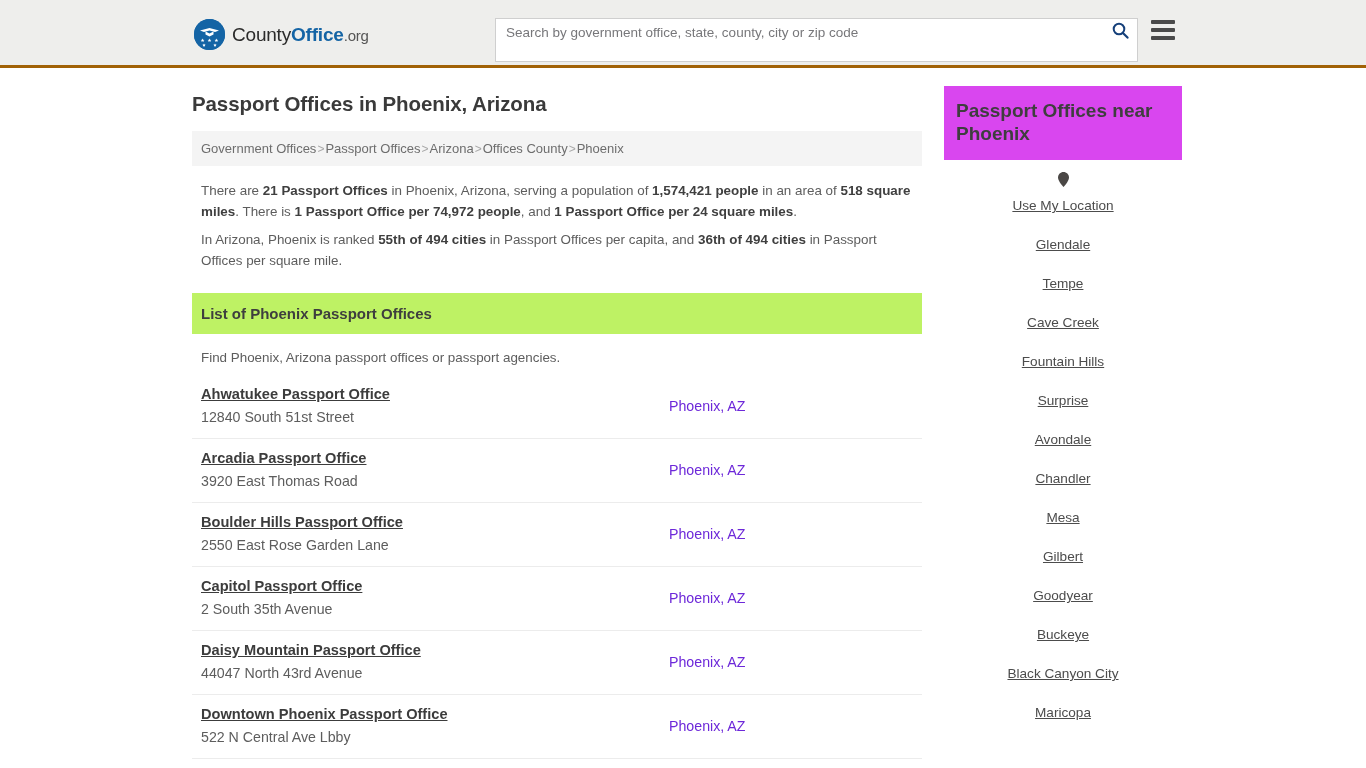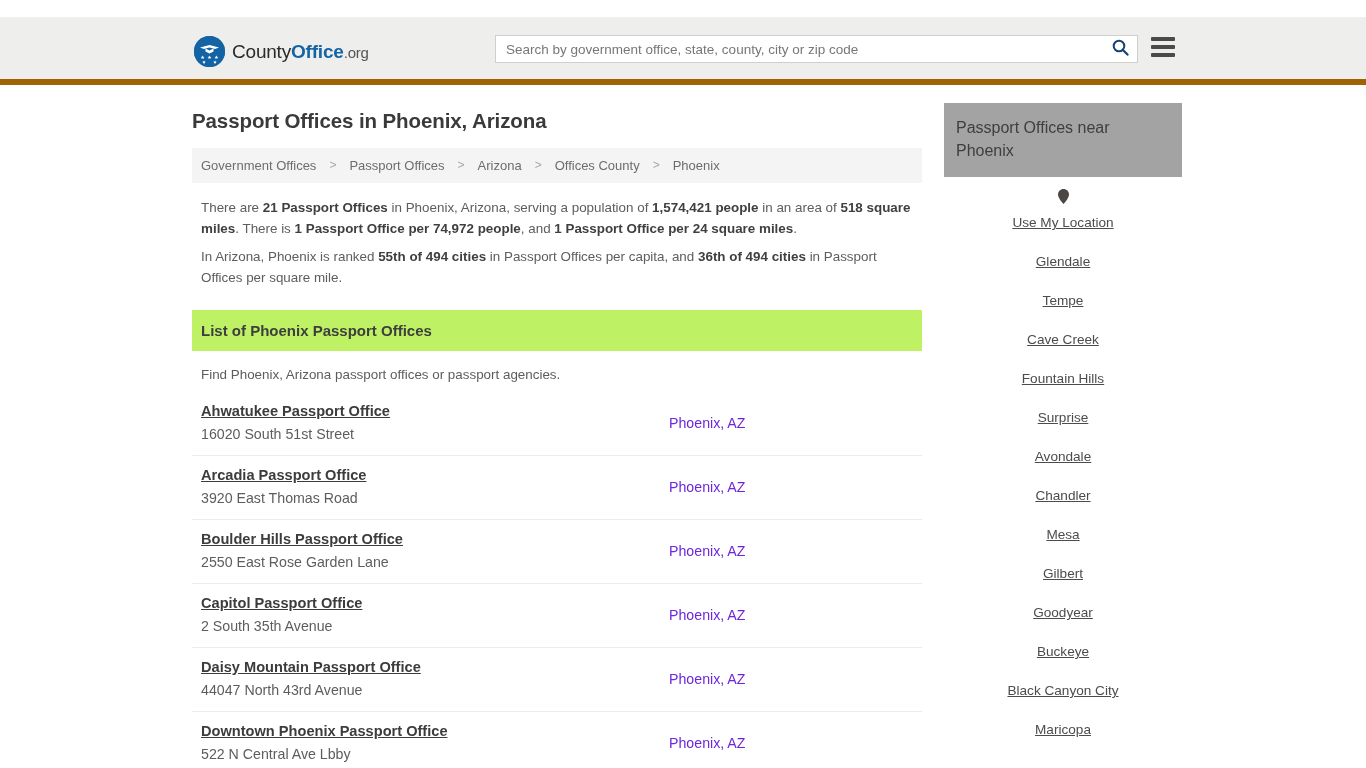--- a/index.html
+++ b/index.html
@@ -8,25 +8,24 @@
     width: 1366px; height: 768px;
     background: #ffffff;
     font-family: "Liberation Sans", sans-serif;
     overflow: hidden;
   }
 
   
   .site-header {
     height: 68px;
     background: #eeeeec;
-    border-bottom: 6px solid #a16207;
+    border-bottom: 3px solid #a16207;
     display: flex;
     align-items: center;
     position: relative;
-    margin-top: 17px;
   }
   .logo-wrap {
     display: flex;
     align-items: center;
     position: absolute;
     left: 194px;
     top: 19px;
     gap: 7px;
   }
   .logo-mark {
@@ -47,21 +46,21 @@
   }
   .logo-text .b { color: #1464a5; font-weight: 700; }
   .logo-text .c { color: #2b2b2b; font-weight: 400; }
   .logo-text .d { color: #555; font-size: 15px; }
 
   .search-wrap {
     position: absolute;
     left: 495px;
     top: 18px;
     width: 643px;
-    height: 28px;
+    height: 44px;
     background: #ffffff;
     border: 1px solid #cfcfcf;
     display: flex;
   }
   .search-input {
     border: 0;
     outline: 0;
     background: transparent;
     flex: 1 1 auto;
     height: 26px;
@@ -120,21 +119,22 @@
   }
 
   .breadcrumb {
     background: #f4f4f4;
     margin-top: 15px;
     padding: 10px 9px;
     font-size: 13px;
     color: #6d6d6d;
     display: flex;
     flex-wrap: wrap;
-    gap: 13px;
+    align-items: center;
+    gap: 1px;
   }
   .breadcrumb a {
     color: #6d6d6d;
     text-decoration: none;
   }
   .breadcrumb .sep { color: #a8a8a8; font-size: 12px; }
 
   .stats {
     padding: 10px 9px 0 9px;
   }
@@ -184,24 +184,24 @@
   .office-city {
     position: absolute;
     left: 477px;
     bottom: 24px;
     font-size: 14.2px;
     color: #6d28d9;
   }
 
   
   .side-head {
-    background: #a3a3a3;
+    background: #d946ef;
     padding: 13px 12px 15px 12px;
-    font-size: 16px;
-    font-weight: 400;
+    font-size: 19px;
+    font-weight: 700;
     color: #3e3e3e;
     line-height: 23px;
   }
   .side-list { padding: 0 12px; }
   .side-item {
     display: flex;
     align-items: center;
     gap: 8px;
     padding: 12px 0 12px 0;
     font-size: 13.6px;
@@ -275,21 +275,21 @@
 
       <div class="stats">
         <p id="stats-p1"><span>There are </span><b>21 Passport Offices</b><span> in Phoenix, Arizona, serving a population of </span><b>1,574,421 people</b><span> in an area of </span><b>518 square miles</b><span>. There is </span><b>1 Passport Office per 74,972 people</b><span>, and </span><b>1 Passport Office per 24 square miles</b><span>.</span></p>
         <p id="stats-p2"><span>In Arizona, Phoenix is ranked </span><b>55th of 494 cities</b><span> in Passport Offices per capita, and </span><b>36th of 494 cities</b><span> in Passport Offices per square mile.</span></p>
       </div>
 
       <div class="section-head">List of Phoenix Passport Offices</div>
       <div class="section-sub">Find Phoenix, Arizona passport offices or passport agencies.</div>
 
       <div class="office-list" id="office-list">
-          <div class="office-row"><a class="office-name">Ahwatukee Passport Office</a><div></div><span class="office-addr">16020 South 51st Street</span><span class="office-city">Phoenix, AZ</span></div>
+          <div class="office-row"><a class="office-name">Ahwatukee Passport Office</a><div></div><span class="office-addr">12840 South 51st Street</span><span class="office-city">Phoenix, AZ</span></div>
           <div class="office-row"><a class="office-name">Arcadia Passport Office</a><div></div><span class="office-addr">3920 East Thomas Road</span><span class="office-city">Phoenix, AZ</span></div>
           <div class="office-row"><a class="office-name">Boulder Hills Passport Office</a><div></div><span class="office-addr">2550 East Rose Garden Lane</span><span class="office-city">Phoenix, AZ</span></div>
           <div class="office-row"><a class="office-name">Capitol Passport Office</a><div></div><span class="office-addr">2 South 35th Avenue</span><span class="office-city">Phoenix, AZ</span></div>
           <div class="office-row"><a class="office-name">Daisy Mountain Passport Office</a><div></div><span class="office-addr">44047 North 43rd Avenue</span><span class="office-city">Phoenix, AZ</span></div>
           <div class="office-row"><a class="office-name">Downtown Phoenix Passport Office</a><div></div><span class="office-addr">522 N Central Ave Lbby</span><span class="office-city">Phoenix, AZ</span></div>
           <div class="office-row"><div></div><span class="office-addr"></span><span class="office-city"></span></div>
         </div>
     </div>
 
     <div class="side-col">

